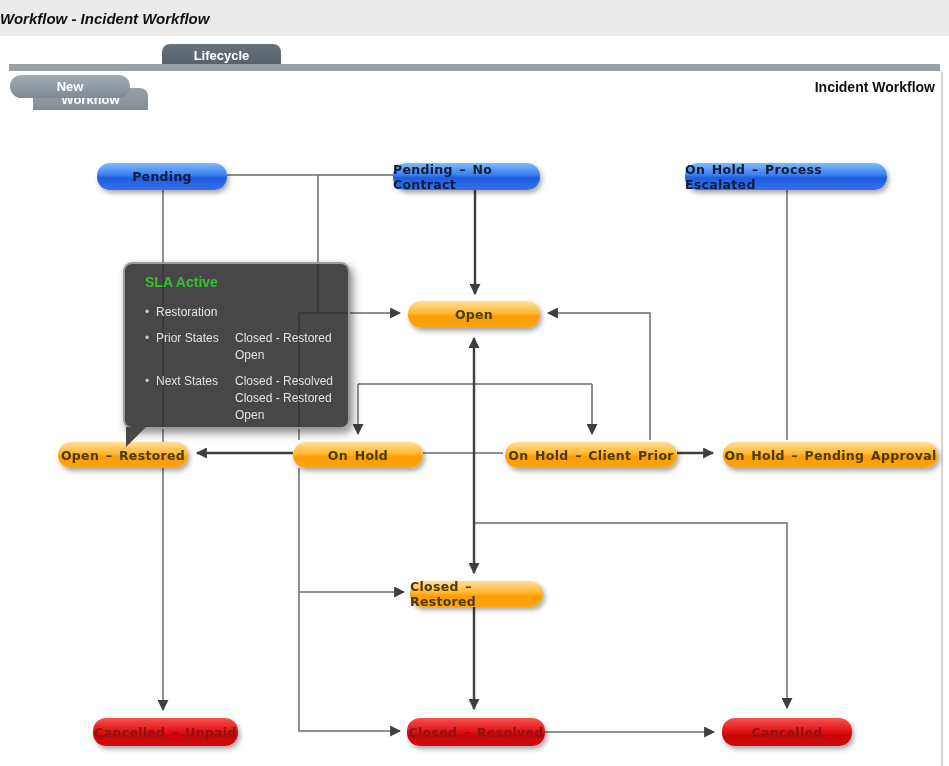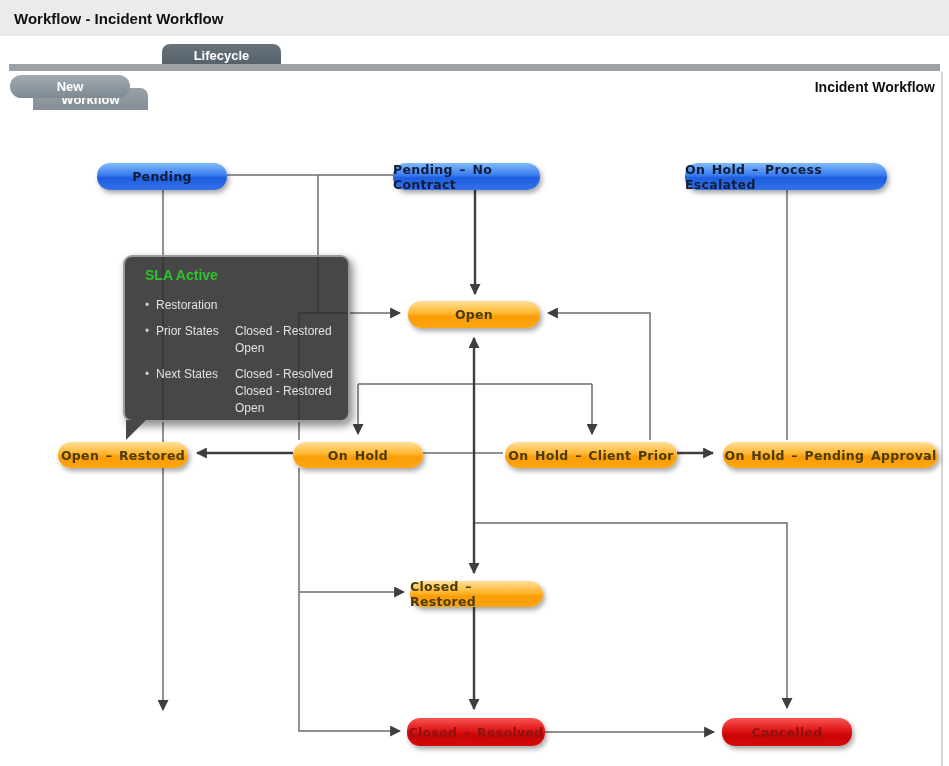--- a/index.html
+++ b/index.html
@@ -1,42 +1,42 @@
 <!DOCTYPE html>
 <html><head>
 <meta charset="utf-8">
 <style>
   html,body{margin:0;padding:0;background:#fff;}
   .app{position:relative;width:949px;height:766px;overflow:hidden;background:#fff;
        font-family:"Liberation Sans",sans-serif;}
   
   .titlebar{position:absolute;left:0;top:0;width:949px;height:36px;background:#ebebeb;
             display:flex;align-items:center;}
-  .titlebar .title{font-size:15px;font-weight:bold;color:#111;padding-left:14px;}
+  .titlebar .title{font-size:15px;font-weight:bold;color:#111;font-style:italic;}
   .tab{position:absolute;top:44px;height:22px;border-radius:8px 8px 0 0;color:#fff;
        font-size:13px;font-weight:bold;display:flex;align-items:center;justify-content:center;
        cursor:pointer;}
   .tab-workflow{left:33px;width:115px;background:linear-gradient(#99a1a8,#858e96);margin-top:44px;}
   .tab-lifecycle{left:162px;width:119px;background:linear-gradient(#68727b,#566069);}
   .tabline{position:absolute;left:9px;top:64px;width:931px;height:7px;background:#9aa1a7;}
   .btn-new{position:absolute;left:10px;top:75px;width:120px;height:23px;border-radius:12px;
            background:linear-gradient(#a2abb2,#7f8992);color:#fff;font-size:13px;font-weight:bold;
            display:flex;align-items:center;justify-content:center;cursor:pointer;}
   .ctx-label{position:absolute;right:14px;top:79px;font-size:14px;font-weight:bold;color:#111;}
   .right-border{position:absolute;left:941px;top:72px;width:2px;height:694px;background:#d6d6d6;}
   
   .edges{position:absolute;left:0;top:0;}
   .node{position:absolute;border-radius:13px;display:flex;align-items:center;justify-content:center;
         font-family:"DejaVu Sans",sans-serif;font-size:12.5px;font-weight:bold;
         letter-spacing:.3px;word-spacing:2px;box-shadow:2px 3px 5px rgba(0,0,0,.35);cursor:pointer;}
   .node-blue{background:linear-gradient(#7fbbf8,#3a7cf0 45%,#1c5ede 55%,#3571ea);color:#101c38;}
   .node-orange{background:linear-gradient(#ffe09a,#ffb62e 45%,#fb9d07 58%,#fda50f);color:#4a3b08;}
   .node-red{background:linear-gradient(#f75454,#e11515 45%,#c90606 62%,#d40808);color:#8e1212;}
   
-  .tooltip{position:absolute;left:123px;top:255px;width:227px;height:167px;box-sizing:border-box;
+  .tooltip{position:absolute;left:123px;top:262px;width:227px;height:167px;box-sizing:border-box;
            background:rgba(44,44,44,.87);border:2px solid #9c9c9c;border-radius:9px;
            box-shadow:3px 4px 9px rgba(0,0,0,.45);color:#e2e2e2;
            padding:10px 10px 0 20px;z-index:5;}
   .tooltip .tail{position:absolute;left:1px;top:100%;width:0;height:0;
                  border-top:20px solid #484848;border-right:20px solid transparent;}
   .tt-title{color:#2dc42d;font-size:14px;font-weight:bold;margin-bottom:14px;}
   .tt-row{display:flex;font-size:12px;line-height:17px;margin-bottom:9px;}
   .tt-bullet{width:11px;color:#c9c9c9;}
   .tt-label{width:79px;flex:none;}
   .tt-vals{display:flex;flex-direction:column;}
@@ -93,20 +93,21 @@
 
   <div class="node node-blue" style="left:97px;top:163px;width:130px;height:27px">Pending</div>
   <div class="node node-blue" style="left:393px;top:163px;width:147px;height:27px">Pending – No Contract</div>
   <div class="node node-blue" style="left:685px;top:163px;width:202px;height:27px">On Hold – Process Escalated</div>
   <div class="node node-orange" style="left:408px;top:301px;width:132px;height:27px">Open</div>
   <div class="node node-orange" style="left:58px;top:442px;width:130px;height:26px">Open – Restored</div>
   <div class="node node-orange" style="left:293px;top:442px;width:130px;height:26px">On Hold</div>
   <div class="node node-orange" style="left:505px;top:442px;width:172px;height:26px">On Hold – Client Prior</div>
   <div class="node node-orange" style="left:723px;top:442px;width:215px;height:26px">On Hold – Pending Approval</div>
   <div class="node node-orange" style="left:410px;top:581px;width:133px;height:26px">Closed – Restored</div>
+  <div class="node node-red" style="left:93px;top:718px;width:145px;height:28px">Cancelled – Unpaid</div>
   <div class="node node-red" style="left:407px;top:718px;width:138px;height:28px">Closed – Resolved</div>
   <div class="node node-red" style="left:722px;top:718px;width:130px;height:28px">Cancelled</div>
 
   <div class="tooltip">
     <div class="tt-title">SLA Active</div>
     <div class="tt-row">
       <span class="tt-bullet">•</span>
       <span class="tt-label">Restoration</span>
     </div>
     <div class="tt-row">

